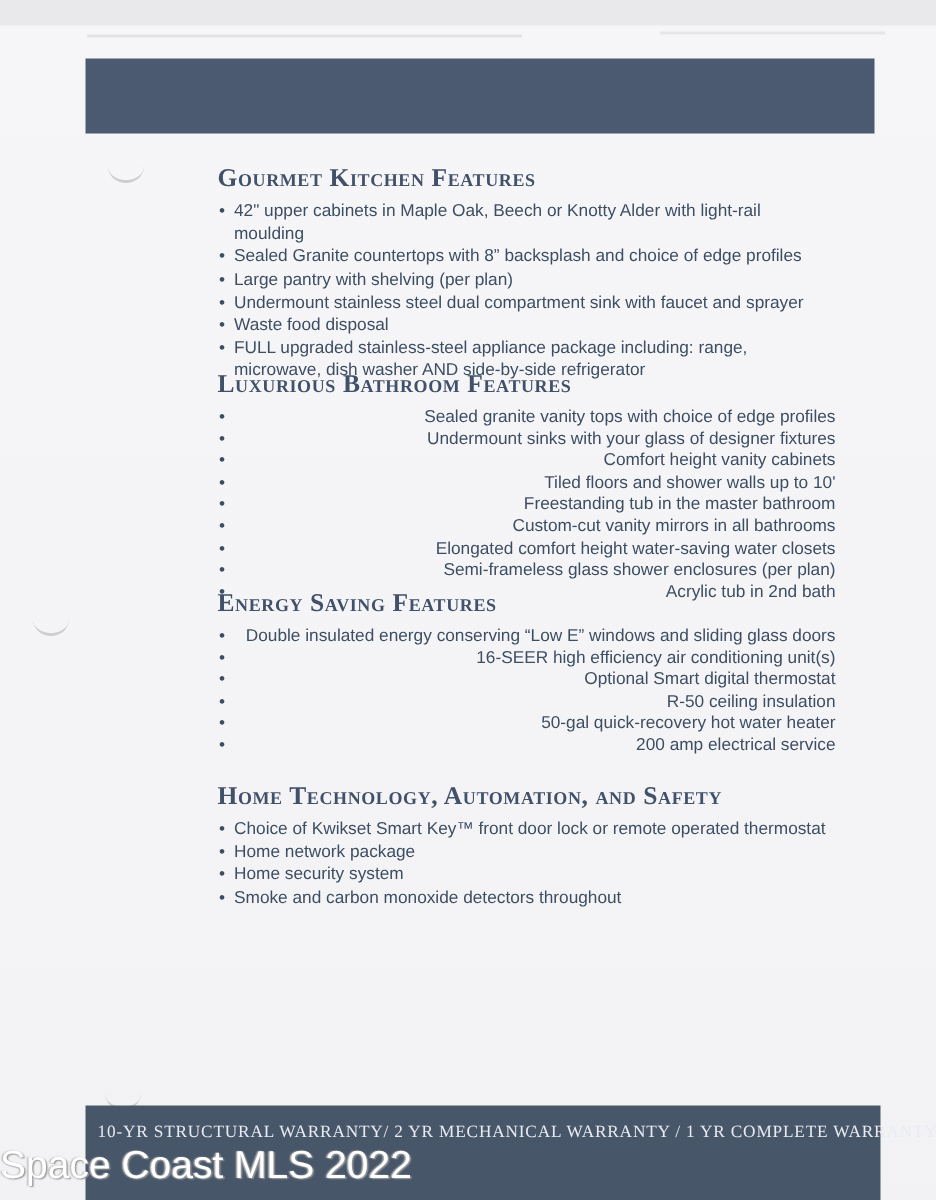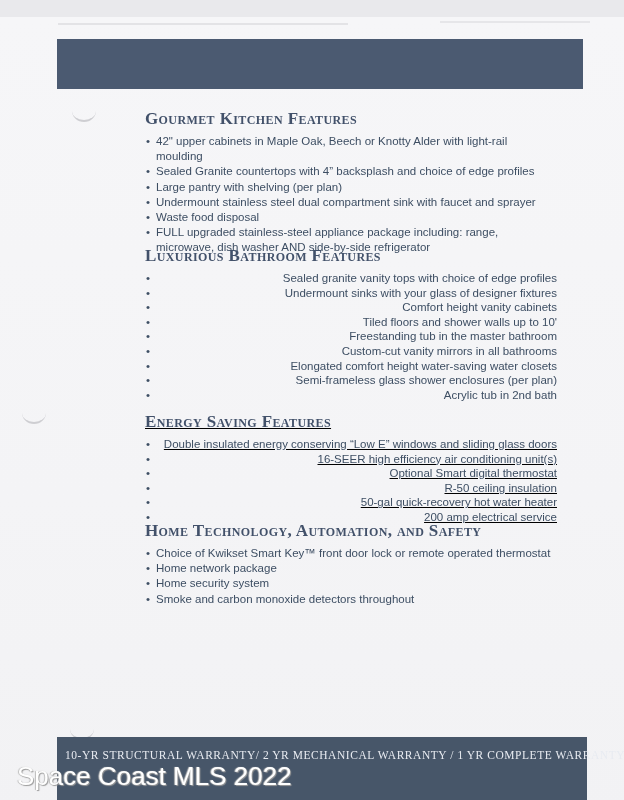--- a/index.html
+++ b/index.html
@@ -22,21 +22,21 @@
   .p1 { left:72px; top:94px; }
   .p2 { left:22px; top:396px; }
   .p3 { left:70px; top:712px; }
 
   .top-bar    { position:absolute; left:57px; top:22px;  width:526px; height:50px; background:#4b5a71; }
   .footer-bar { position:absolute; left:57px; top:720px; width:530px; height:65px; background:#475669; }
 
   .section { position:absolute; left:145px; width:412px; }
   .s1 { top:92px; }
   .s2 { top:229px; }
-  .s3 { top:395px;text-decoration:underline; }
+  .s3 { top:375px; }
   .s4 { top:504px; }
 
   .section h2 {
     margin:0 0 6px 0;
     font-family:"Liberation Serif", serif;
     font-variant:small-caps;
     font-weight:600;
     font-size:17px; line-height:19px;
     letter-spacing:.4px;
     color:#42516a;
@@ -50,21 +50,21 @@
   .s2 li, .s3 li { line-height:14.6px;text-align:right; }
   .section li::before { content:"•"; position:absolute; left:1px; color:#3d4e63; }
 
   .warranty {
     position:absolute; left:65px; top:732px; width:520px;
     font-family:"Liberation Serif", serif;
     font-size:11.5px; letter-spacing:.55px; white-space:nowrap;
     color:#e8ebf1;
   }
   .watermark {
-    position:absolute; left:17px; top:744px;
+    position:absolute; left:0; top:744px;
     font-family:"Liberation Sans", sans-serif;
     font-size:26px; font-weight:normal; letter-spacing:0;
     color:#ffffff;
     text-shadow:1px 1px 1px #9a9a9a, -1px 0 1px #bdbdbd;
     white-space:nowrap;
   }
 </style>
 </head>
 <body>
 
@@ -77,21 +77,21 @@
   <div class="punch p1"></div>
   <div class="punch p2"></div>
   <div class="punch p3"></div>
 
   <div class="top-bar"></div>
 
   <div class="section s1">
     <h2>Gourmet Kitchen Features</h2>
     <ul>
       <li>42" upper cabinets in Maple Oak, Beech or Knotty Alder with light-rail moulding</li>
-      <li>Sealed Granite countertops with 4” backsplash and choice of edge profiles</li>
+      <li>Sealed Granite countertops with 8” backsplash and choice of edge profiles</li>
       <li>Large pantry with shelving (per plan)</li>
       <li>Undermount stainless steel dual compartment sink with faucet and sprayer</li>
       <li>Waste food disposal</li>
       <li>FULL upgraded stainless-steel appliance package including: range, microwave, dish washer AND side-by-side refrigerator</li>
     </ul>
   </div>
 
   <div class="section s2">
     <h2>Luxurious Bathroom Features</h2>
     <ul>

